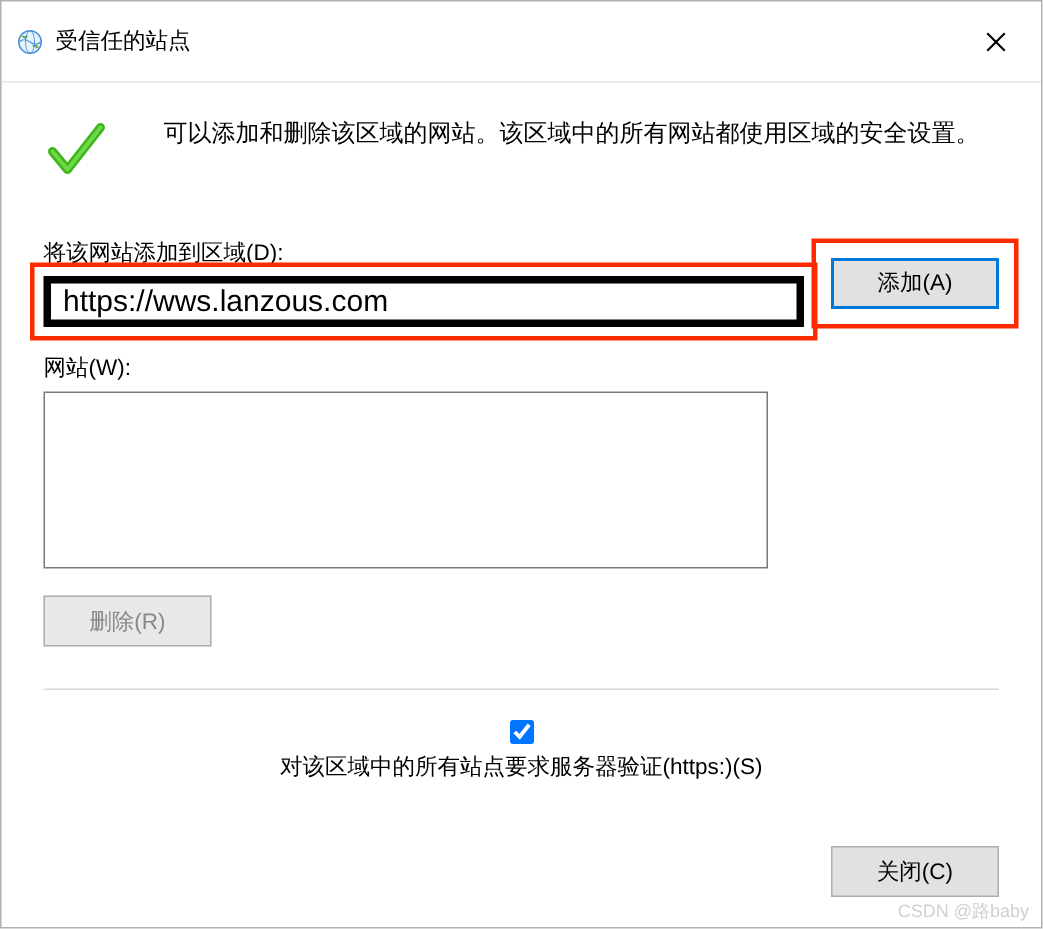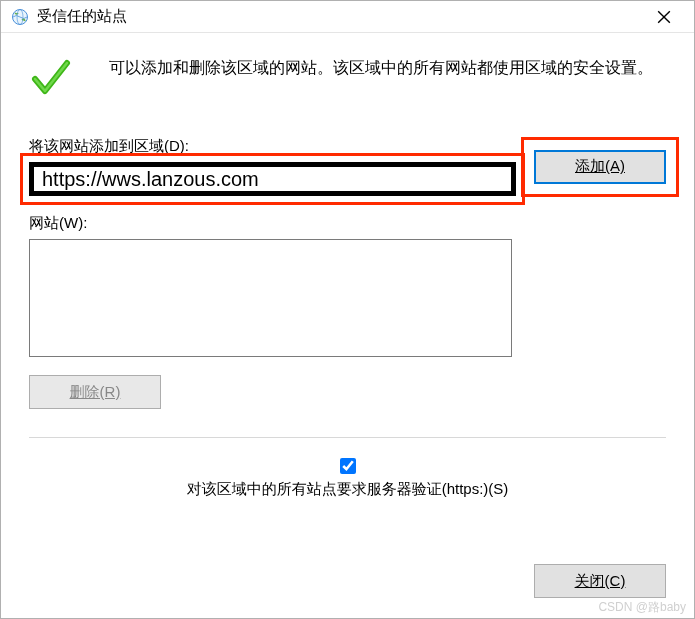--- a/index.html
+++ b/index.html
@@ -7,21 +7,21 @@
       font-family: "Microsoft YaHei", "Segoe UI", sans-serif;
       font-size: 14px;
       background: #fff;
       color: #000;
       width: 695px;
       height: 619px;
       border: 1px solid #b0b0b0;
       position: relative;
     }
     .titlebar {
-      height: 32px;
+      height: 54px;
       display: flex;
       align-items: center;
       padding: 0 10px;
       border-bottom: 1px solid #e5e5e5;
     }
     .titlebar .icon {
       width: 18px;
       height: 18px;
       margin-right: 8px;
       display: flex;
@@ -76,28 +76,27 @@
     .text-input {
       width: 100%;
       height: 34px;
       border: 5px solid #000000;
       padding: 0 8px;
       font-size: 20px;
       font-family: inherit;
       outline: none;
     }
     .btn {
-      width: 132px;
+      width: 112px;
       height: 34px;
       border: 1px solid #adadad;
       background: #e1e1e1;
       font-size: 15px;
       font-family: inherit;
       cursor: pointer;
-      text-decoration: underline;
     }
     .btn:disabled {
       color: #888;
       background: #e8e8e8;
       cursor: default;
     }
     .btn-primary {
       border: 2px solid #0078d7;
       background: #e1e1e1;
     }

